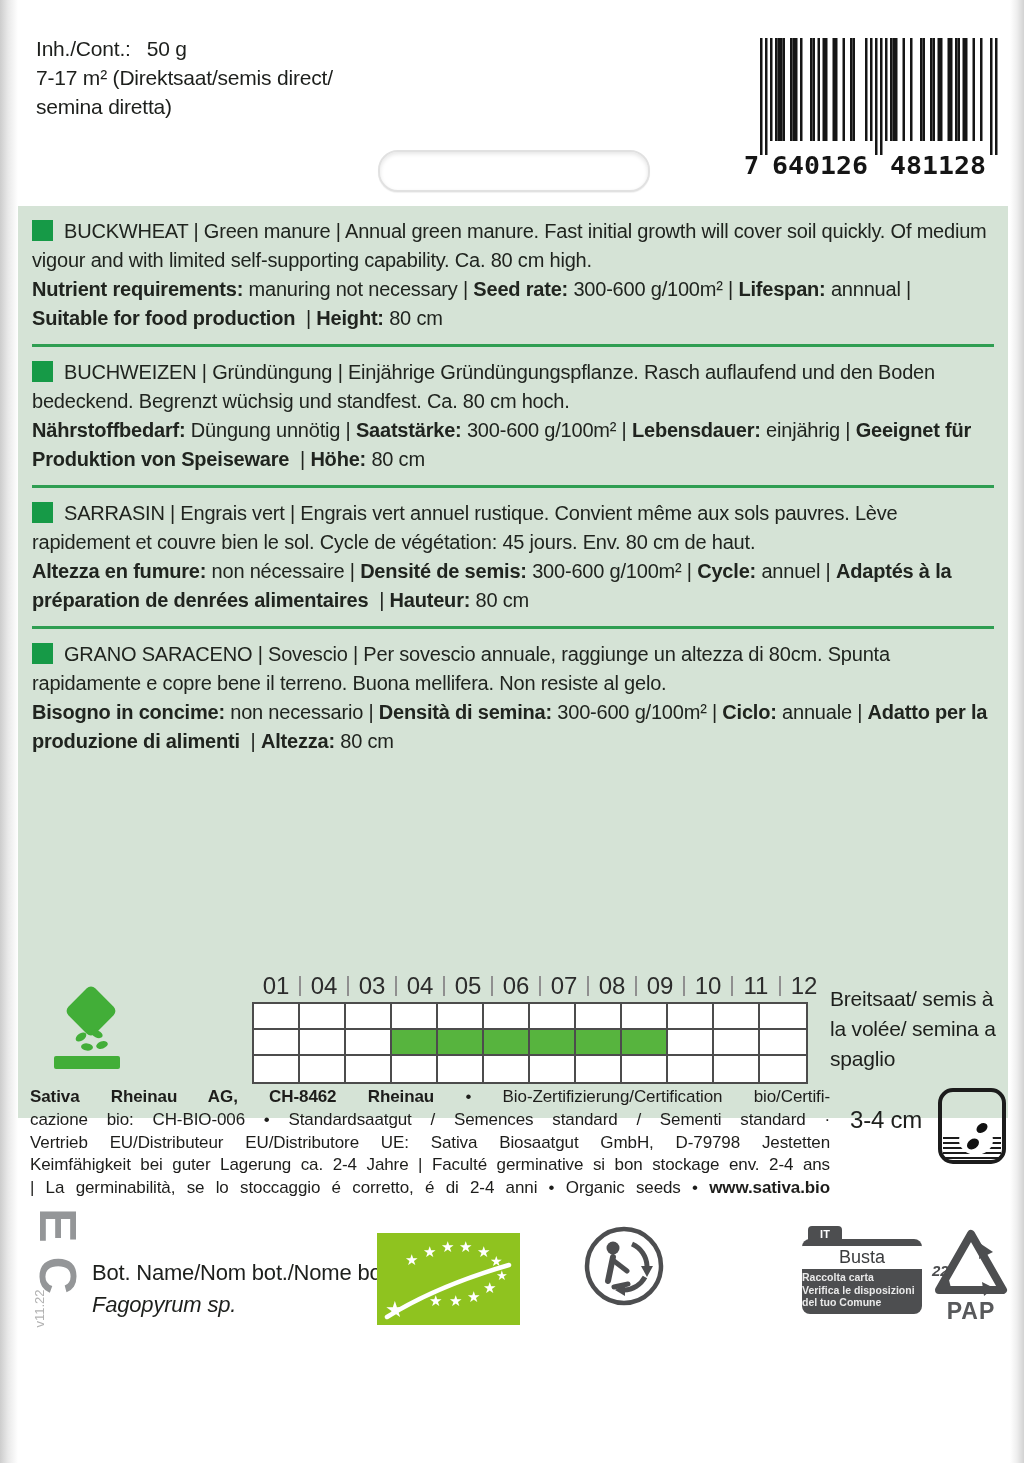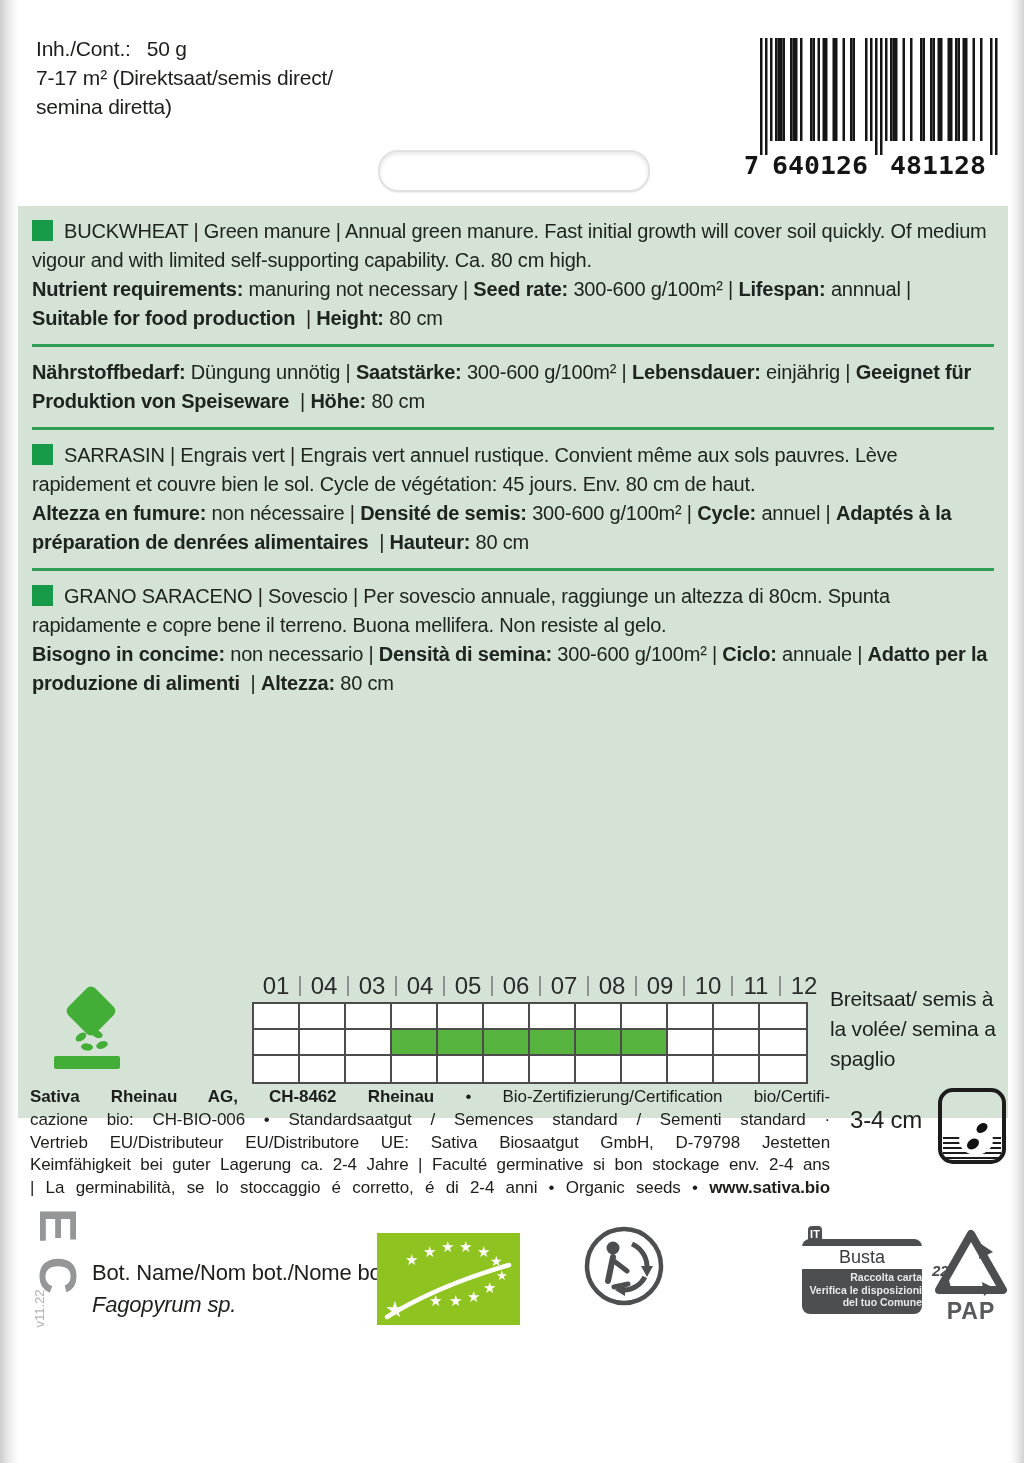--- a/index.html
+++ b/index.html
@@ -59,26 +59,26 @@
 
   .eu-logo{position:absolute;left:377px;top:1233px;}
   .triman{position:absolute;left:582px;top:1224px;}
 
   .binbadge{position:absolute;left:648px;top:1226px;width:142px;height:86px;}
   .bin-tabs{display:flex;gap:4px;padding-left:2px;height:17px;}
   .bin-tab{flex:0 0 40px;background:#4d4e50;border-radius:4px 4px 0 0;color:#fff;font-size:11.5px;
            font-weight:700;display:flex;align-items:center;justify-content:center;}
 
   .busta{position:absolute;left:802px;top:1226px;width:120px;height:88px;}
-  .busta-tab{position:absolute;left:6px;top:0;width:14px;height:16px;background:#4d4e50;border-radius:4px 4px 0 0;
+  .busta-tab{position:absolute;left:6px;top:0;width:34px;height:16px;background:#4d4e50;border-radius:4px 4px 0 0;
              color:#fff;font-size:11px;font-weight:700;display:flex;align-items:center;justify-content:center;}
   .busta-body{position:absolute;left:0;right:0;top:13px;bottom:0;background:#4d4e50;border-radius:8px;overflow:hidden;}
   .busta-band{margin-top:7px;height:23px;background:#fff;display:flex;align-items:center;justify-content:center;}
   .busta-title{font-size:18px;font-weight:400;color:#3b3c3e;}
-  .busta-lines{margin-top:2px;color:#e9e9e9;font-size:10.5px;font-weight:700;line-height:12.5px;text-align:right;}
+  .busta-lines{margin-top:2px;color:#e9e9e9;font-size:10.5px;font-weight:700;line-height:12.5px;text-align:left;}
 
   .pap{position:absolute;left:932px;top:1226px;width:78px;height:104px;}
   .pap-num{position:absolute;left:0;top:36px;width:78px;text-align:left;font-size:15px;font-weight:700;color:#4b4c4e;font-style:italic;}
   .pap-code{position:absolute;left:0;top:72px;width:78px;text-align:center;font-size:23px;font-weight:700;
             letter-spacing:1px;color:#58595b;}
 </style>
 </head>
 <body>
 
 <div class="page">
@@ -150,20 +150,21 @@
       </svg>
   </div>
 
   <div class="info-panel">
       <div class="lang-block">
         <div class="intro"><span class="bullet"></span><span>BUCKWHEAT | Green manure | Annual green manure. Fast initial growth will cover soil quickly. Of medium vigour and with limited self-supporting capability. Ca. 80 cm high.</span></div>
         <div class="details"><strong>Nutrient requirements:</strong><span> manuring not necessary</span><span> | </span><strong>Seed rate:</strong><span> 300-600 g/100m²</span><span> | </span><strong>Lifespan:</strong><span> annnual</span><span> | </span><strong>Suitable for food production</strong><span>  | </span><strong>Height:</strong><span> 80 cm</span></div>
       </div>
       <div class="block-sep"></div>
       <div class="lang-block">
+        <div class="intro"><span class="bullet"></span><span>BUCHWEIZEN | Gründüngung | Einjährige Gründüngungspflanze. Rasch auflaufend und den Boden bedeckend. Begrenzt wüchsig und standfest. Ca. 80 cm hoch.</span></div>
         <div class="details"><strong>Nährstoffbedarf:</strong><span> Düngung unnötig</span><span> | </span><strong>Saatstärke:</strong><span> 300-600 g/100m²</span><span> | </span><strong>Lebensdauer:</strong><span> einjährig</span><span> | </span><strong>Geeignet für Produktion von Speiseware</strong><span>  | </span><strong>Höhe:</strong><span> 80 cm</span></div>
       </div>
       <div class="block-sep"></div>
       <div class="lang-block">
         <div class="intro"><span class="bullet"></span><span>SARRASIN | Engrais vert | Engrais vert annuel rustique. Convient même aux sols pauvres. Lève rapidement et couvre bien le sol. Cycle de végétation: 45 jours. Env. 80 cm de haut.</span></div>
         <div class="details"><strong>Altezza en fumure:</strong><span> non nécessaire</span><span> | </span><strong>Densité de semis:</strong><span> 300-600 g/100m²</span><span> | </span><strong>Cycle:</strong><span> annuel</span><span> | </span><strong>Adaptés à la préparation de denrées alimentaires</strong><span>  | </span><strong>Hauteur:</strong><span> 80 cm</span></div>
       </div>
       <div class="block-sep"></div>
       <div class="lang-block">
         <div class="intro"><span class="bullet"></span><span>GRANO SARACENO | Sovescio | Per sovescio annuale, raggiunge un altezza di 80cm. Spunta rapidamente e copre bene il terreno. Buona mellifera. Non resiste al gelo.</span></div>

